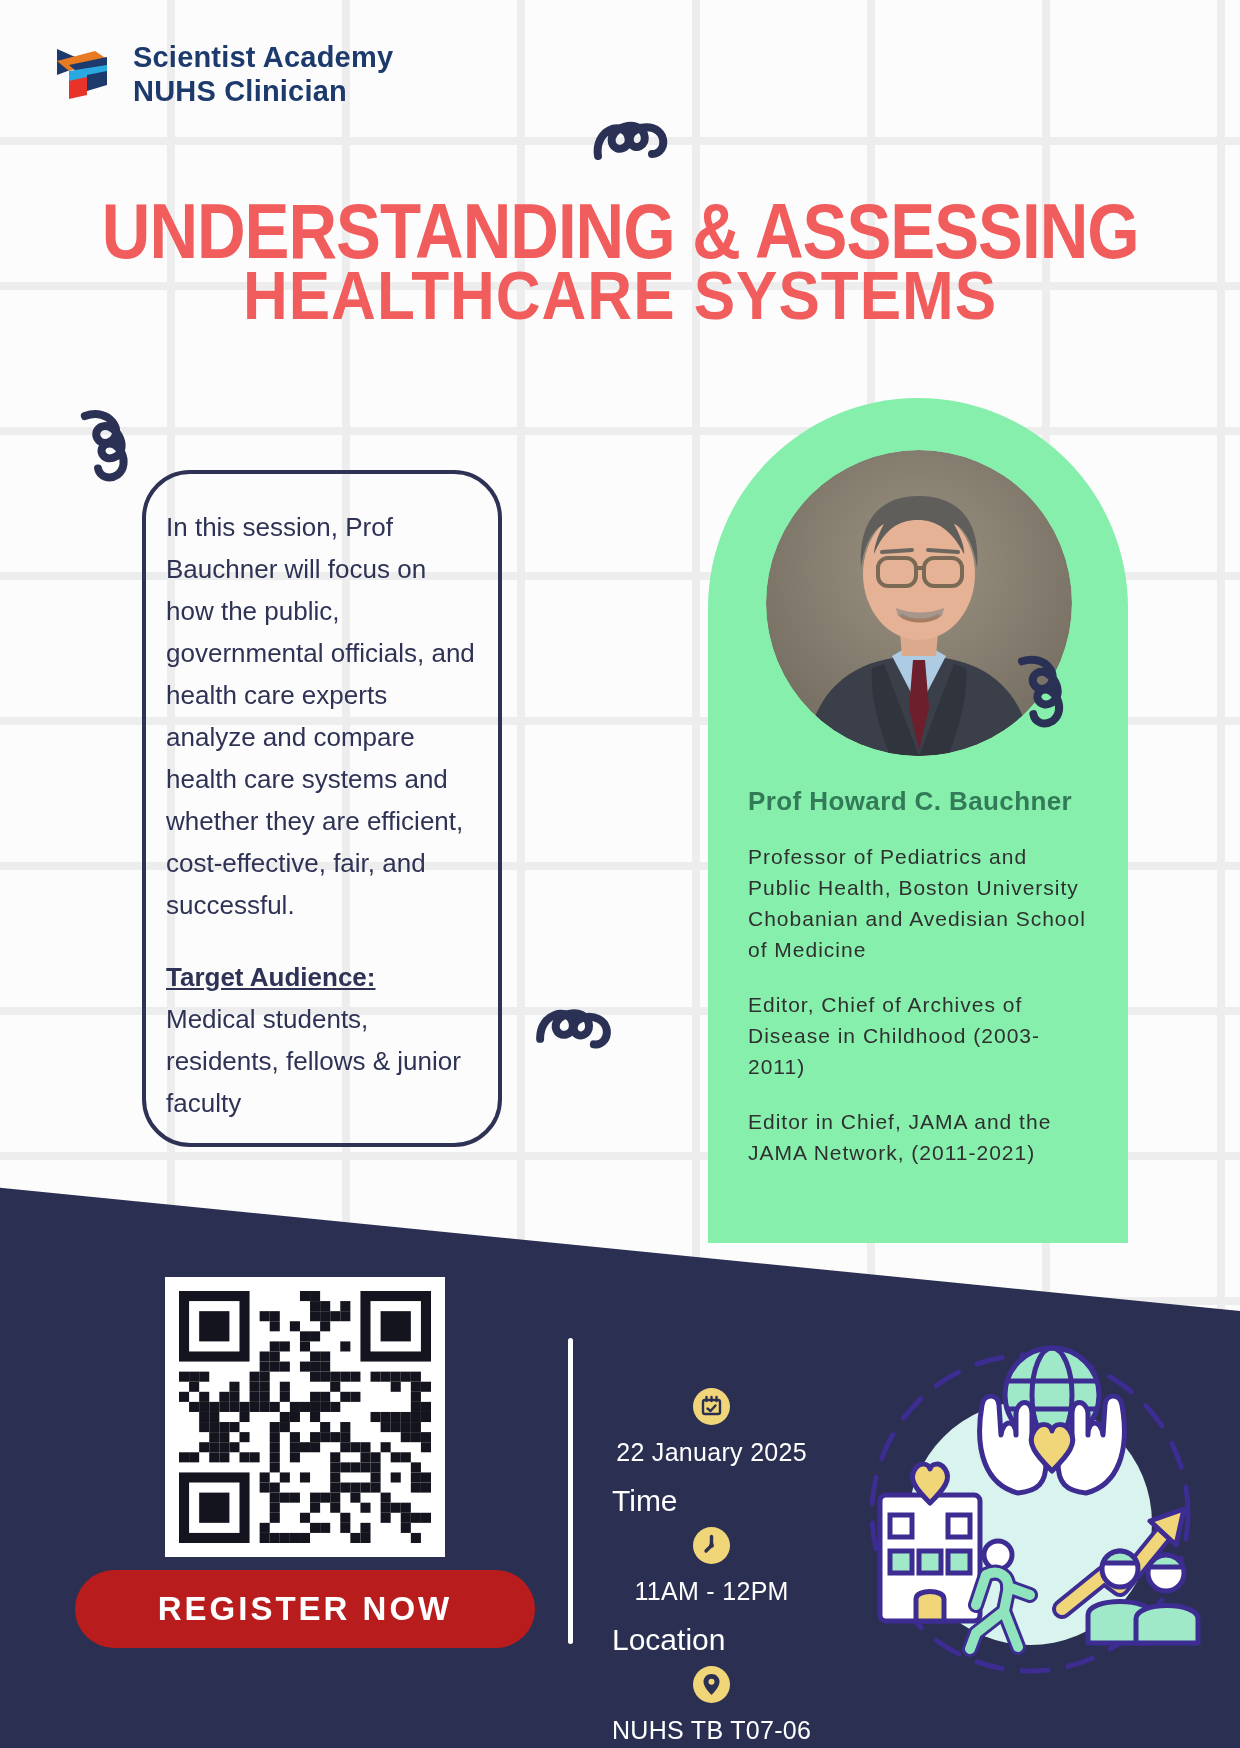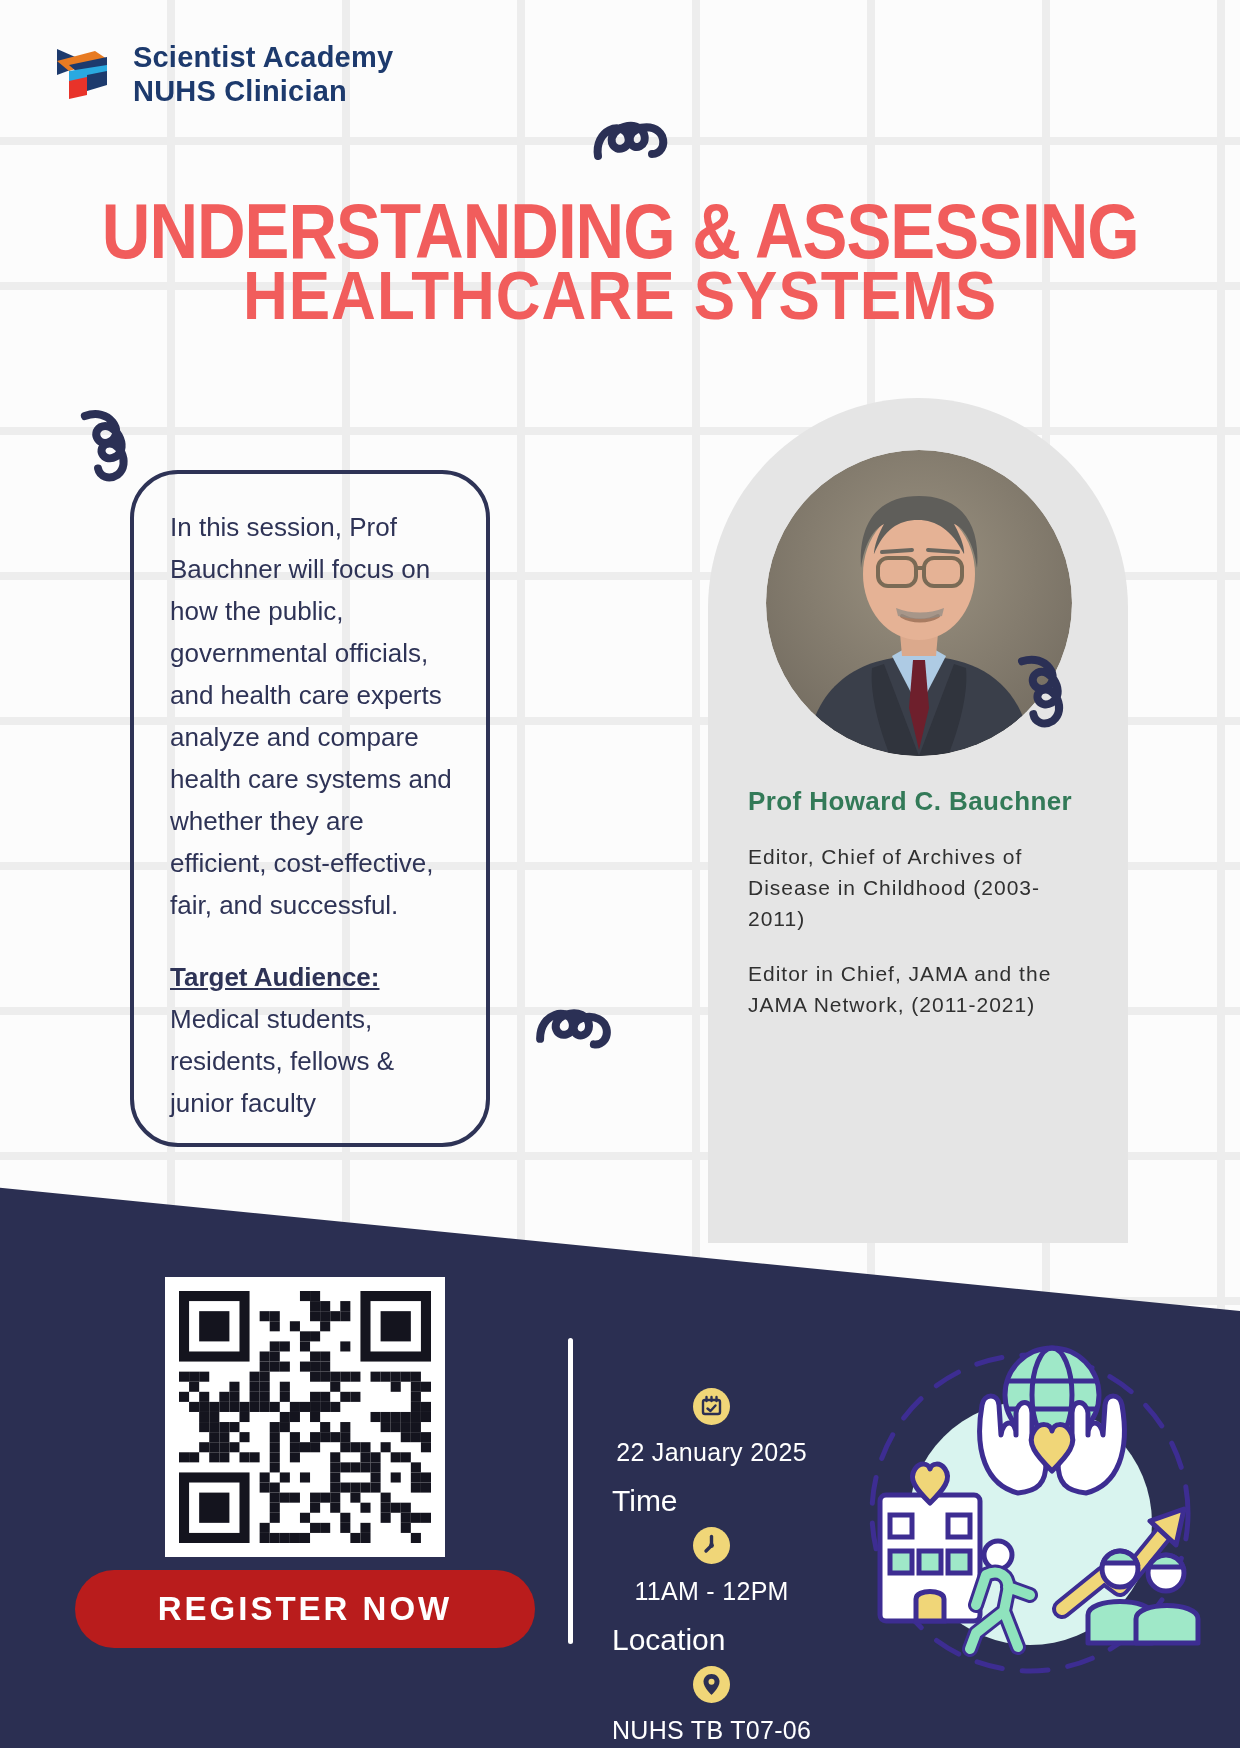--- a/index.html
+++ b/index.html
@@ -23,30 +23,30 @@
   
   .logo{position:absolute; left:55px; top:40px; z-index:3; display:flex; align-items:center; gap:16px;}
   .logo-text{color:#1d3a6d; font-size:29px; line-height:34px; font-weight:bold; letter-spacing:0.2px;}
   
   .title-wrap{position:absolute; left:0; right:0; top:190px; z-index:3; text-align:center; color:#f15d5c; font-weight:bold;}
   .title-line1{display:inline-block; font-size:66px; letter-spacing:-1px; transform:scale(1.02,1.18); transform-origin:center top; line-height:70px;}
   .title-line2{display:block; margin-top:0;}
   .title-line2 span{display:inline-block; font-size:62px; letter-spacing:1px; transform:scale(1.0,1.12); transform-origin:center top; line-height:64px;}
   
   .session-box{
-    position:absolute; left:130px; top:470px; width:360px; height:677px; z-index:3;
+    position:absolute; left:142px; top:470px; width:360px; height:677px; z-index:3;
     border:4px solid #2e3356; border-radius:48px; box-sizing:border-box;
-    padding:32px 22px 0 36px; color:#2e3356; font-size:26px; line-height:42px;
+    padding:32px 22px 0 20px; color:#2e3356; font-size:26px; line-height:42px;
   }
   .session-box p{margin:0;}
   .ta-label{display:inline-block; font-weight:bold; text-decoration:underline; margin-top:30px;}
   
   .arch-panel{
     position:absolute; left:708px; top:398px; width:420px; height:845px; z-index:2;
-    background:#e5e5e5; border-radius:210px 210px 0 0; box-sizing:border-box;
+    background:#86efac; border-radius:210px 210px 0 0; box-sizing:border-box;
     padding:52px 38px 0 40px;
   }
   .photo{width:306px; height:306px; margin:0 auto; border-radius:50%; overflow:hidden; display:block;}
   .speaker-name{margin-top:30px; color:#337a58; font-size:26px; font-weight:bold; letter-spacing:0.4px; white-space:nowrap;}
   .bio p{margin:24px 0 0 0; color:#303030; font-size:21px; line-height:31px; letter-spacing:1px;}
   
   .swirl{position:absolute; z-index:3;}
   
   .qr-box{position:absolute; left:165px; top:1277px; width:280px; height:280px; background:#ffffff; z-index:3; display:flex; align-items:center; justify-content:center;}
   
@@ -145,20 +145,21 @@
         <line x1="150" y1="118" x2="158" y2="118" stroke="#7a6a55" stroke-width="4"></line>
 
         <line x1="116" y1="102" x2="146" y2="100" stroke="#6b675f" stroke-width="4" stroke-linecap="round"></line>
         <line x1="162" y1="100" x2="192" y2="102" stroke="#6b675f" stroke-width="4" stroke-linecap="round"></line>
         <path d="M136 166 C146 172 162 172 172 166" fill="none" stroke="#a97c62" stroke-width="4" stroke-linecap="round"></path>
         <path d="M130 158 C145 164 163 164 178 158 L176 166 C162 170 146 170 132 166 Z" fill="#8d8a84" opacity="0.7"></path>
       </g>
     </svg>
     <div class="speaker-name">Prof Howard C. Bauchner</div>
     <div class="bio">
+      <p>Professor of Pediatrics and Public Health, Boston University Chobanian and Avedisian School of Medicine</p>
       <p>Editor, Chief of Archives of Disease in Childhood (2003-2011)</p>
       <p>Editor in Chief, JAMA and the JAMA Network, (2011-2021)</p>
     </div>
   </div>
 
   <div class="qr-box">
     <svg id="qr-svg" width="252" height="252" viewBox="0 0 250 250">
         <rect x="120" y="0" width="10" height="10" fill="#14141e"></rect>
         <rect x="130" y="0" width="10" height="10" fill="#14141e"></rect>
         <rect x="130" y="10" width="10" height="10" fill="#14141e"></rect>

